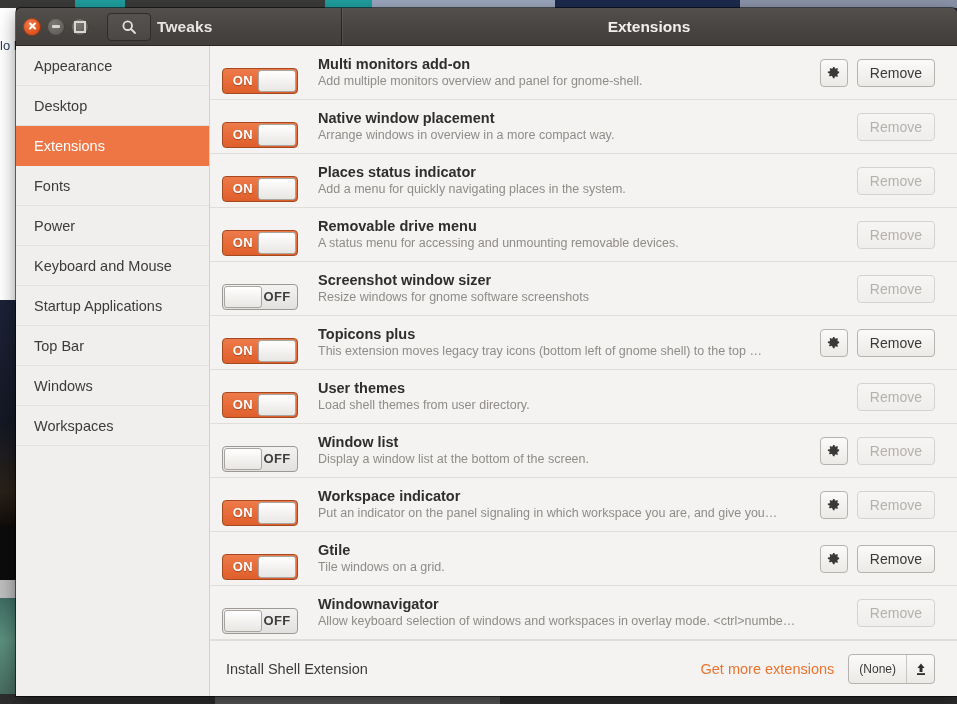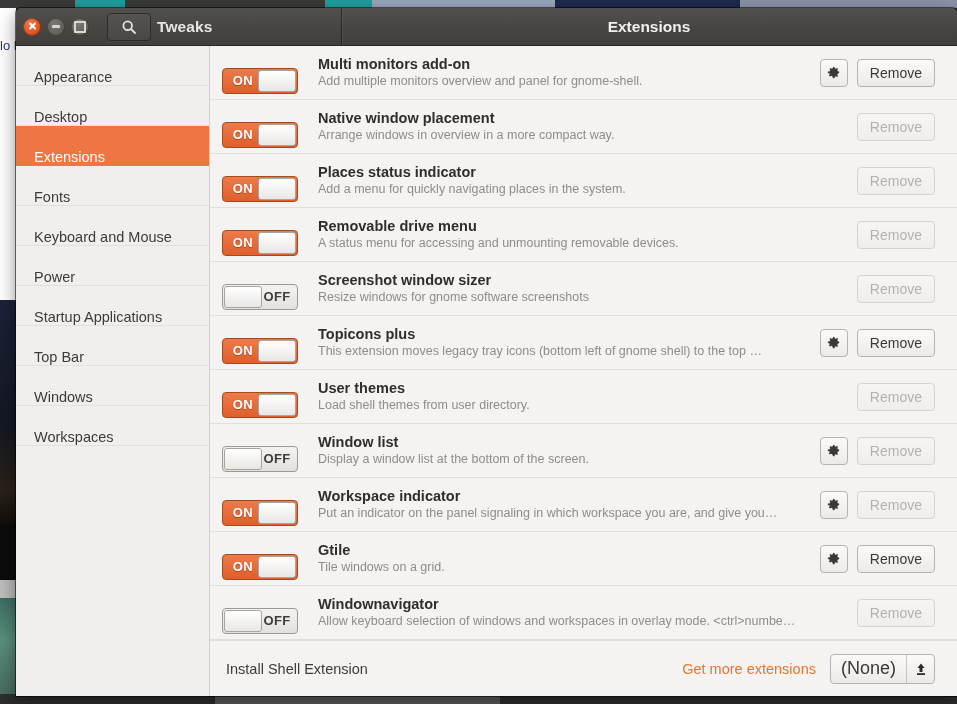--- a/index.html
+++ b/index.html
@@ -123,21 +123,21 @@
   #body { flex: 1; display: flex; min-height: 0; background: #f4f3f2; }
 
   
   #sidebar {
     width: 194px; flex: 0 0 194px;
     background: #f0efee;
     border-right: 1px solid #d3d0cd;
     padding-top: 0;
   }
   .side-item {
-    height: 40px; display: flex; align-items: flex-end;
+    height: 40px; display: flex; align-items: center;
     padding-left: 18px; font-size: 14.5px; color: #3c3b39;
     border-bottom: 1px solid #e2e0dd;
     cursor: pointer;
   }
   .side-item.selected {
     background: #ed7644; color: #ffffff;
     border-bottom-color: #ed7644;
   }
 
   
@@ -232,21 +232,21 @@
     font-size: 14.5px; color: #e8742f; cursor: pointer;
   }
   #file-chooser {
     height: 30px; display: flex; align-items: stretch;
     border: 1px solid #b6b2ae; border-radius: 4px; overflow: hidden;
     background: linear-gradient(180deg, #fbfaf9 0%, #eceae7 100%);
     cursor: pointer;
   }
   #file-chooser-value {
     display: flex; align-items: center; padding: 0 10px;
-    font-size: 18px; color: #3a3937;
+    font-size: 12px; color: #3a3937;
   }
   #file-chooser-btn {
     display: flex; align-items: center; justify-content: center;
     width: 28px; border-left: 1px solid #c9c5c1;
   }
 </style>
 </head>
 <body>
 
 <div id="desktop">
@@ -290,24 +290,24 @@
         <div class="side-item">
           <span>Desktop</span>
         </div>
         <div class="side-item selected">
           <span>Extensions</span>
         </div>
         <div class="side-item">
           <span>Fonts</span>
         </div>
         <div class="side-item">
+          <span>Power</span>
+        </div>
+        <div class="side-item">
           <span>Keyboard and Mouse</span>
-        </div>
-        <div class="side-item">
-          <span>Power</span>
         </div>
         <div class="side-item">
           <span>Startup Applications</span>
         </div>
         <div class="side-item">
           <span>Top Bar</span>
         </div>
         <div class="side-item">
           <span>Windows</span>
         </div>

